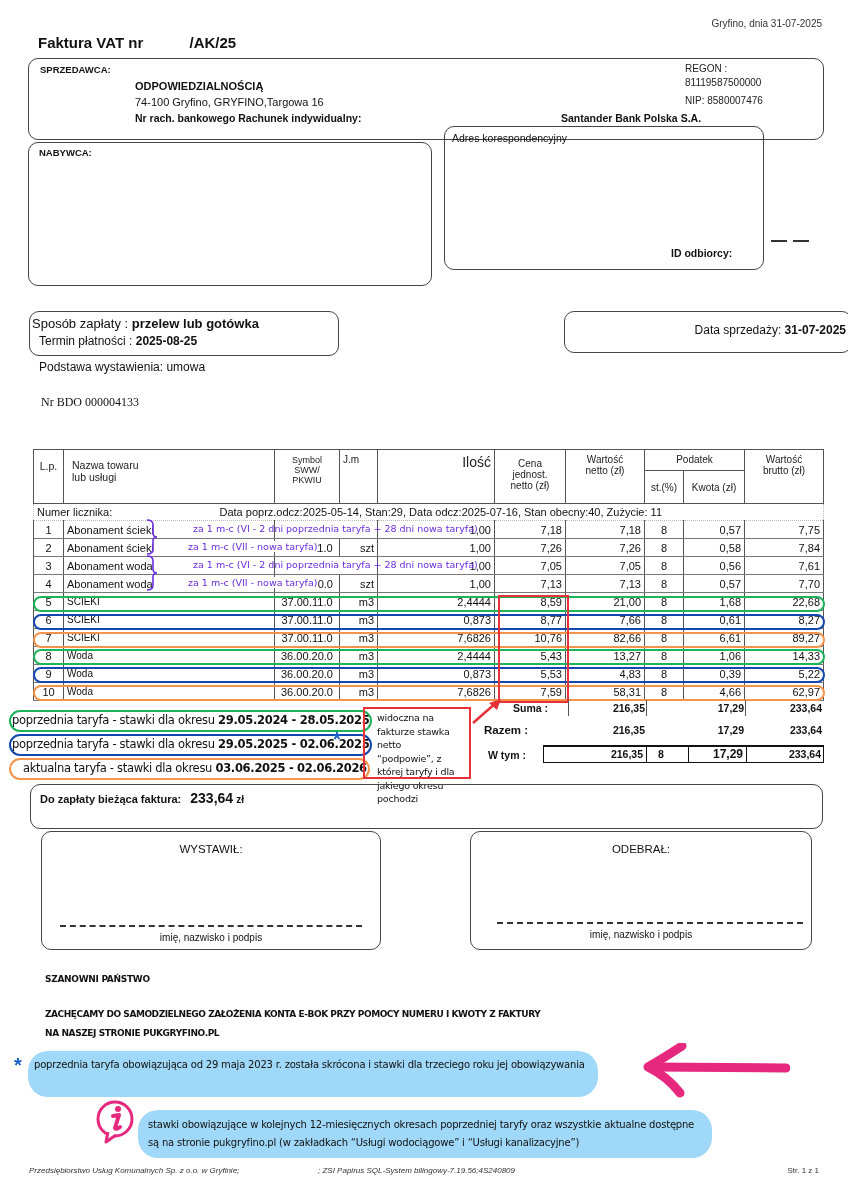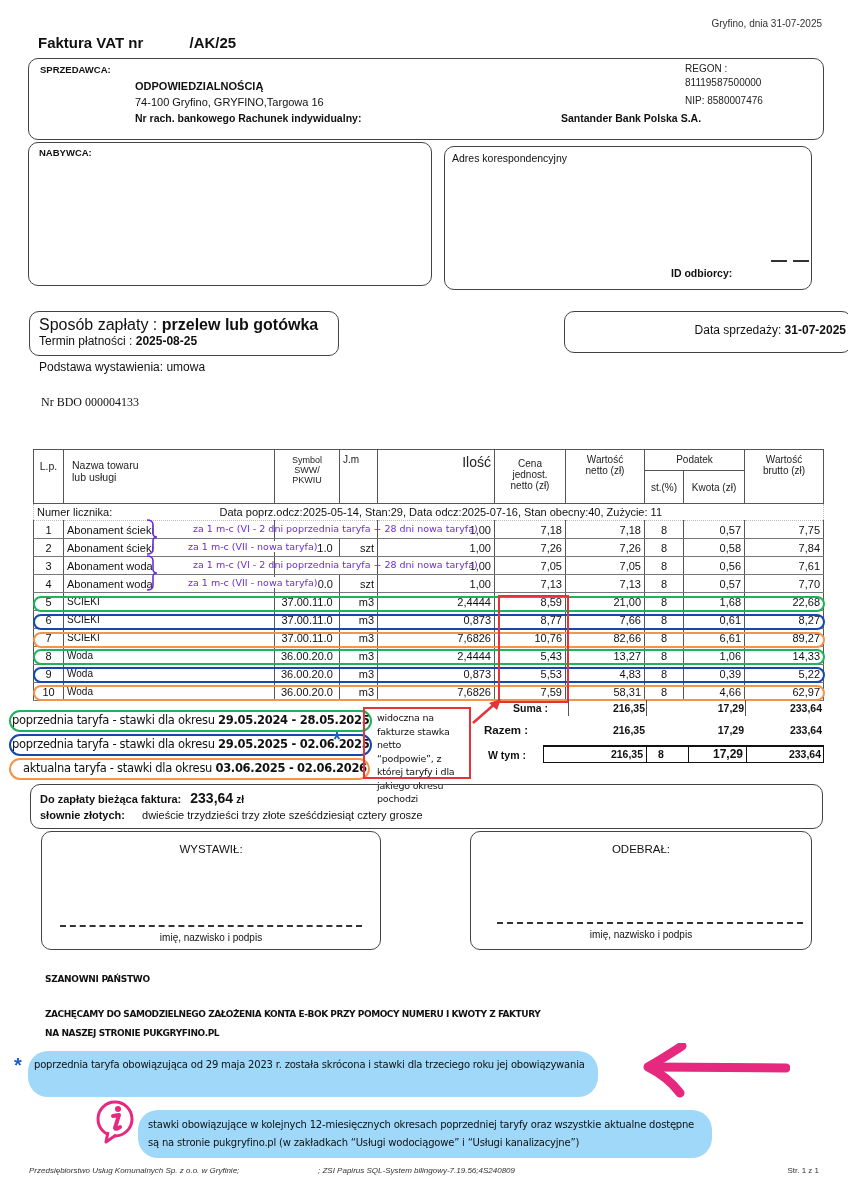--- a/index.html
+++ b/index.html
@@ -39,29 +39,29 @@
   <div class="abs b" style="left:106px; top:53px; font-size:10.5px;">Nr rach. bankowego Rachunek indywidualny:</div>
   <div class="abs b" style="left:532px; top:53px; font-size:10.5px;">Santander Bank Polska S.A.</div>
   <div class="abs" style="left:656px; top:4px; font-size:10px; color:#222;">REGON :</div>
   <div class="abs" style="left:656px; top:18px; font-size:10px; color:#222;">81119587500000</div>
   <div class="abs" style="left:656px; top:36px; font-size:10px; color:#222;">NIP:  8580007476</div>
 </div>
 
 <div class="box" style="left:28px; top:142px; width:404px; height:144px;">
   <div class="abs b" style="left:10px; top:4px; font-size:9.5px;">NABYWCA:</div>
 </div>
-<div class="box" style="left:444px; top:146px; width:368px; height:144px;">
+<div class="box" style="left:444px; top:126px; width:320px; height:144px;">
   <div class="abs" style="left:7px; top:5px; font-size:10.5px;">Adres korespondencyjny</div>
   <div class="abs" style="left:326px; top:113px; width:16px; height:2px; background:#333;"></div>
   <div class="abs" style="left:348px; top:113px; width:16px; height:2px; background:#333;"></div>
   <div class="abs b" style="left:226px; top:120px; font-size:10.5px;">ID odbiorcy:</div>
 </div>
 
 <div class="box" style="left:29px; top:311px; width:310px; height:45px;">
-  <div class="abs" style="left:9px; top:4px; font-size:16px;">
+  <div class="abs" style="left:2px; top:4px; font-size:13px;">
     <span>Sposób zapłaty : </span><span class="b">przelew lub gotówka</span>
   </div>
   <div class="abs" style="left:9px; top:22px; font-size:12px;">
     <span>Termin płatności : </span><span class="b">2025-08-25</span>
   </div>
 </div>
 <div class="box" style="left:564px; top:311px; width:288px; height:42px;">
   <div class="abs" style="right:5px; top:11px; font-size:12px;">
     <span>Data sprzedaży: </span><span class="b">31-07-2025</span>
   </div>
@@ -280,24 +280,20 @@
   <line x1="3" y1="27" x2="27" y2="6" stroke="#e8323a" stroke-width="2.5"></line>
   <polygon points="31,3 19,7 27,14" fill="#e8323a"></polygon>
 </svg>
 
 <div class="box" style="left:30px; top:784px; width:793px; height:45px;">
   <div class="abs" style="left:9px; top:5px;">
     <span class="b" style="font-size:11px;">Do zapłaty bieżąca faktura:</span>
     <b style="font-size:14px; margin-left:6px;">233,64</b>
     <b style="font-size:10px;">zł</b>
   </div>
-  <div class="abs" style="left:9px; top:24px;">
-    <span class="b" style="font-size:11px;">słownie złotych:</span>
-    <span style="font-size:11px; margin-left:14px;">dwieście trzydzieści trzy złote sześćdziesiąt cztery grosze</span>
-  </div>
 </div>
 
 <div class="box" style="left:41px; top:831px; width:340px; height:119px;">
   <div class="abs" style="left:0; right:0; top:11px; text-align:center; font-size:11.5px;">WYSTAWIŁ:</div>
   <div class="abs" style="left:18px; right:18px; top:93px; border-top:2px dashed #333;"></div>
   <div class="abs" style="left:0; right:0; top:100px; text-align:center; font-size:10px;">imię, nazwisko i podpis</div>
 </div>
 <div class="box" style="left:470px; top:831px; width:342px; height:119px;">
   <div class="abs" style="left:0; right:0; top:11px; text-align:center; font-size:11.5px;">ODEBRAŁ:</div>
   <div class="abs" style="left:26px; right:8px; top:90px; border-top:2px dashed #333;"></div>

